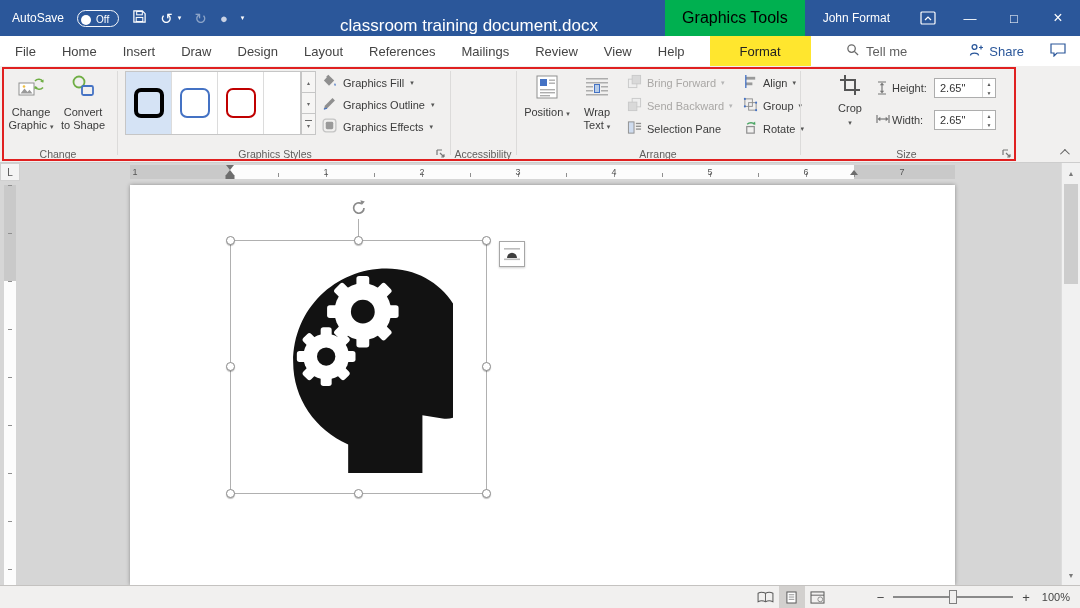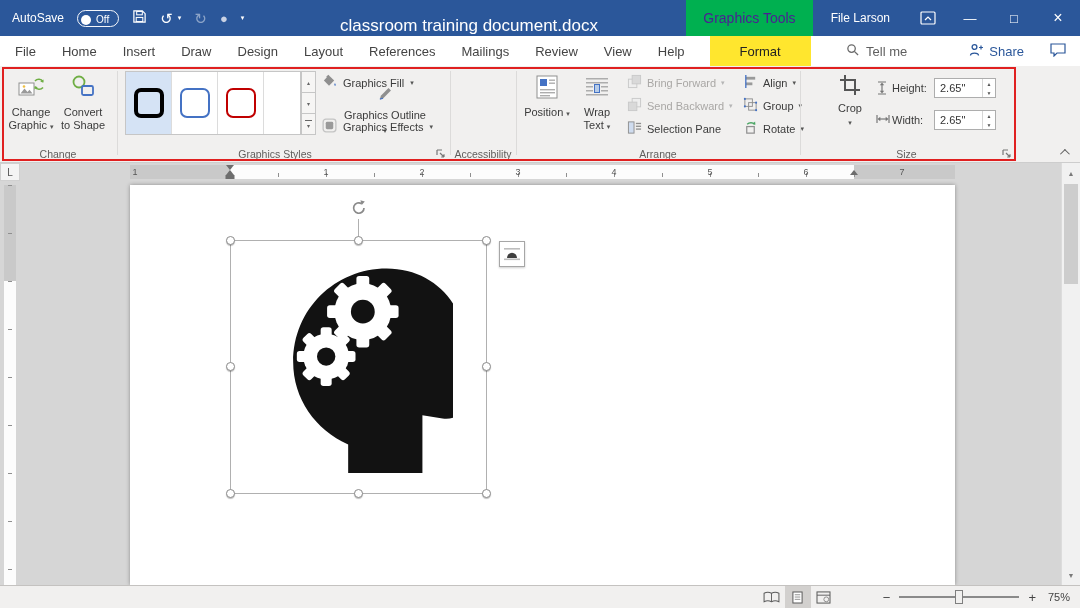--- a/index.html
+++ b/index.html
@@ -13,21 +13,21 @@
   .tb-text { font-size:12px; }
   .pill { display:flex; align-items:flex-end; gap:5px; border:1px solid rgba(255,255,255,.95); border-radius:9px; padding:1px 9px 1px 3px; height:17px; }
   .pill-dot { width:10px; height:10px; border-radius:50%; background:#fff; }
   .pill-text { font-size:10px; color:#fff; }
   .tb-glyph { font-size:15px; line-height:1; }
   .tb-glyph.dim { opacity:.45; }
   .tb-caret { font-size:7px; margin-left:-8px; }
   .tb-dot { font-size:13px; color:#c9d2e4; line-height:1; }
   .tb-title { position:absolute; left:340px; top:16px; width:320px; text-align:left; font-size:17px; white-space:nowrap; }
   .tb-right { position:absolute; right:0; top:0; height:36px; display:flex; align-items:center; }
-  .ctx-tab { height:36px; display:flex; align-items:center; padding:0 17px; background:#00b050; font-size:14px; color:#4c1d95; }
+  .ctx-tab { height:36px; display:flex; align-items:center; padding:0 17px; background:#00b050; font-size:16px; color:#000000; }
   .user { font-size:12px; padding:0 18px; }
   .tb-icon-btn { width:40px; height:36px; display:flex; align-items:center; justify-content:center; }
   .win-btn { width:44px; height:36px; display:flex; align-items:center; justify-content:center; font-size:13px; }
 
   
   .tabrow { position:absolute; left:0; top:36px; width:1080px; height:30px; background:#fff; display:flex; align-items:stretch; font-size:13px; color:#444; padding-left:2px; }
   .tab { display:flex; align-items:center; padding:0 13px; white-space:nowrap; }
   .tab.format { background:#ffe62e; color:#222; padding:0 30px; margin-left:12px; }
   .tabrow-right { position:absolute; right:0; top:0; height:30px; display:flex; align-items:center; padding-right:14px; }
   .tellme { display:flex; gap:7px; color:#5f5f5f; align-items:center; margin-right:62px; }
@@ -132,21 +132,21 @@
       </span>
       <span class="tb-glyph">↺</span>
       <span class="tb-caret">▾</span>
       <span class="tb-glyph dim">↻</span>
       <span class="tb-dot">●</span>
       <span class="tb-caret" style="margin-left:0;">▾</span>
     </div>
     <div class="tb-title">classroom training document.docx</div>
     <div class="tb-right">
       <div class="ctx-tab">Graphics Tools</div>
-      <div class="user">File Larson</div>
+      <div class="user">John Format</div>
       <div class="tb-icon-btn">
         <svg viewBox="0 0 16 14" width="16" height="14">
             <rect x="1" y="1" width="14" height="12" rx="1" fill="none" stroke="#fff" stroke-width="1.2"></rect>
             <path d="M5 9 l3-3 3 3" fill="none" stroke="#fff" stroke-width="1.2"></path>
           </svg>
       </div>
       <div class="win-btn">—</div>
       <div class="win-btn">□</div>
       <div class="win-btn" style="font-size:16px;">×</div>
     </div>
@@ -232,21 +232,21 @@
     </div>
     <div class="menu-btn" style="top:6px;">
       <span><svg viewBox="0 0 16 16" width="15" height="15">
             <path d="M7.2 1.2 L13 7 7.5 12.5 2 7z" fill="#8f8f8f"></path>
             <path d="M7.2 1.2 L5 3.5" stroke="#8f8f8f" stroke-width="1.4"></path>
             <path d="M13.8 9.5 c1.2 1.8 1.2 3 .2 3 s-1.4-1.2-.2-3z" fill="#4472c4"></path>
           </svg></span>
       <span>Graphics Fill</span>
       <span class="caret">▾</span>
     </div>
-    <div class="menu-btn" style="top:20px;flex-direction:column;">
+    <div class="menu-btn" style="top:28px;">
       <span><svg viewBox="0 0 16 16" width="15" height="15">
             <path d="M2 14 l1-3.6 8.2-8.2 2.6 2.6 -8.2 8.2z" fill="#8f8f8f"></path>
             <path d="M2 14 l3.4-.9" stroke="#4472c4" stroke-width="1.2"></path>
           </svg></span>
       <span>Graphics Outline</span>
       <span class="caret">▾</span>
     </div>
     <div class="menu-btn" style="top:50px;">
       <span><svg viewBox="0 0 16 16" width="15" height="15">
             <rect x="4" y="4" width="8" height="8" rx="1.5" fill="#9a9a9a"></rect>
@@ -505,17 +505,17 @@
               <path d="M1 4.5 h14" stroke="#5b5b5b" stroke-width="1"></path>
               <circle cx="11" cy="9" r="2.6" fill="none" stroke="#8a8a8a" stroke-width="1"></circle>
             </svg>
         </div>
       </div>
       <span class="zoom-glyph">−</span>
       <div class="zoom-track">
         <div class="zoom-thumb"></div>
       </div>
       <span class="zoom-glyph">+</span>
-      <span class="zoom-pct">75%</span>
+      <span class="zoom-pct">100%</span>
     </div>
   </div>
 
 </div>
 
 </body></html>

